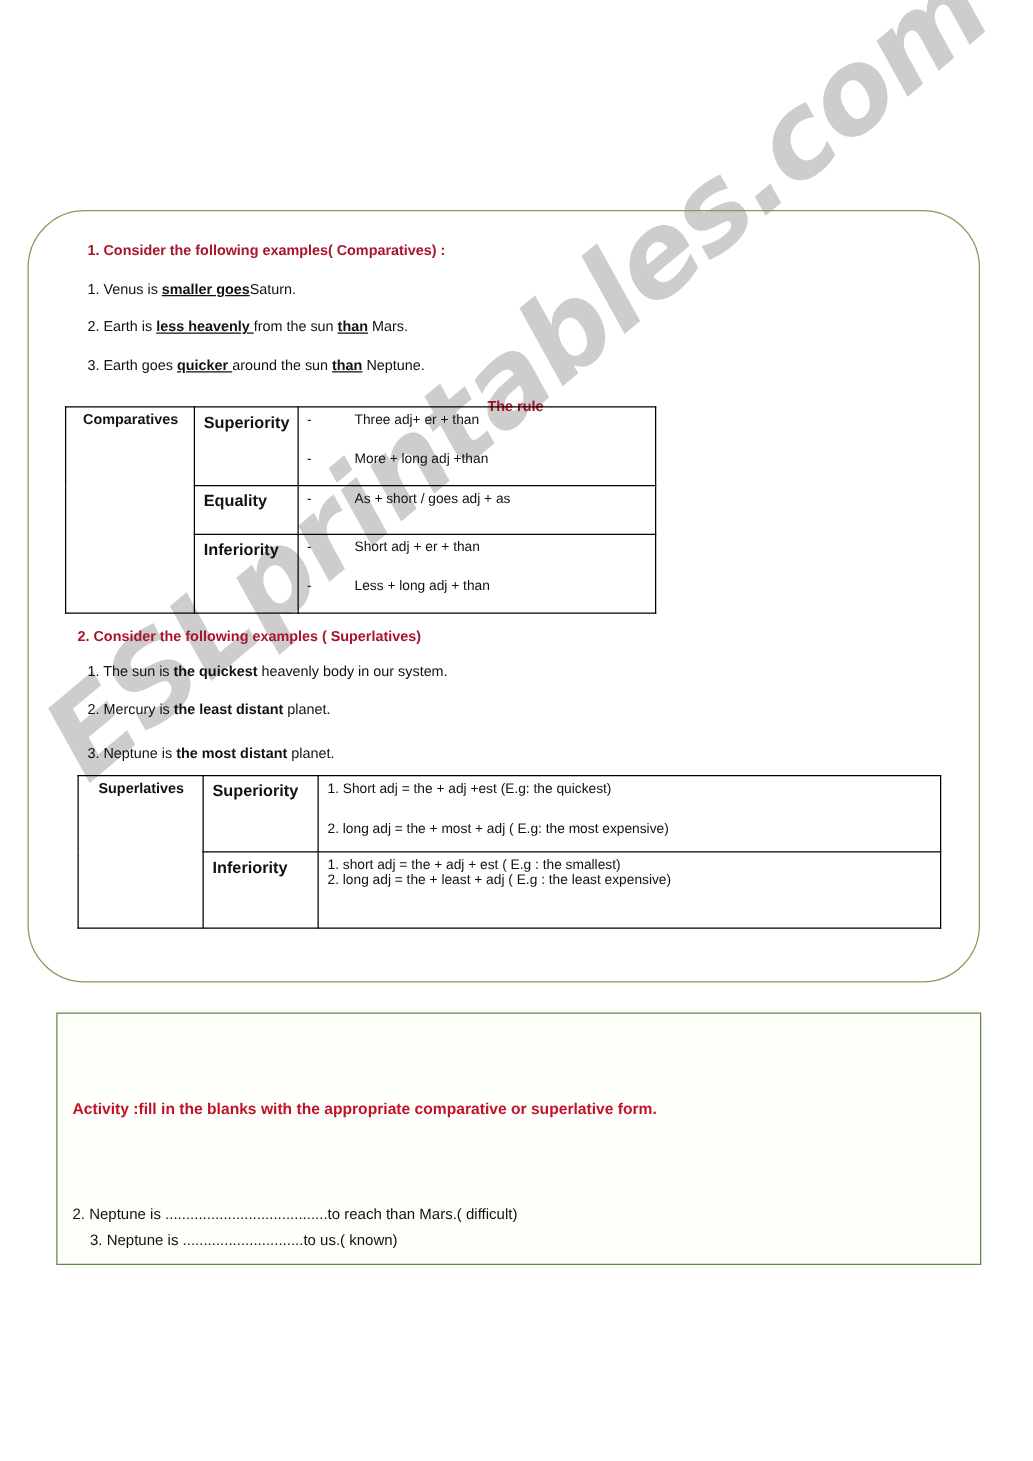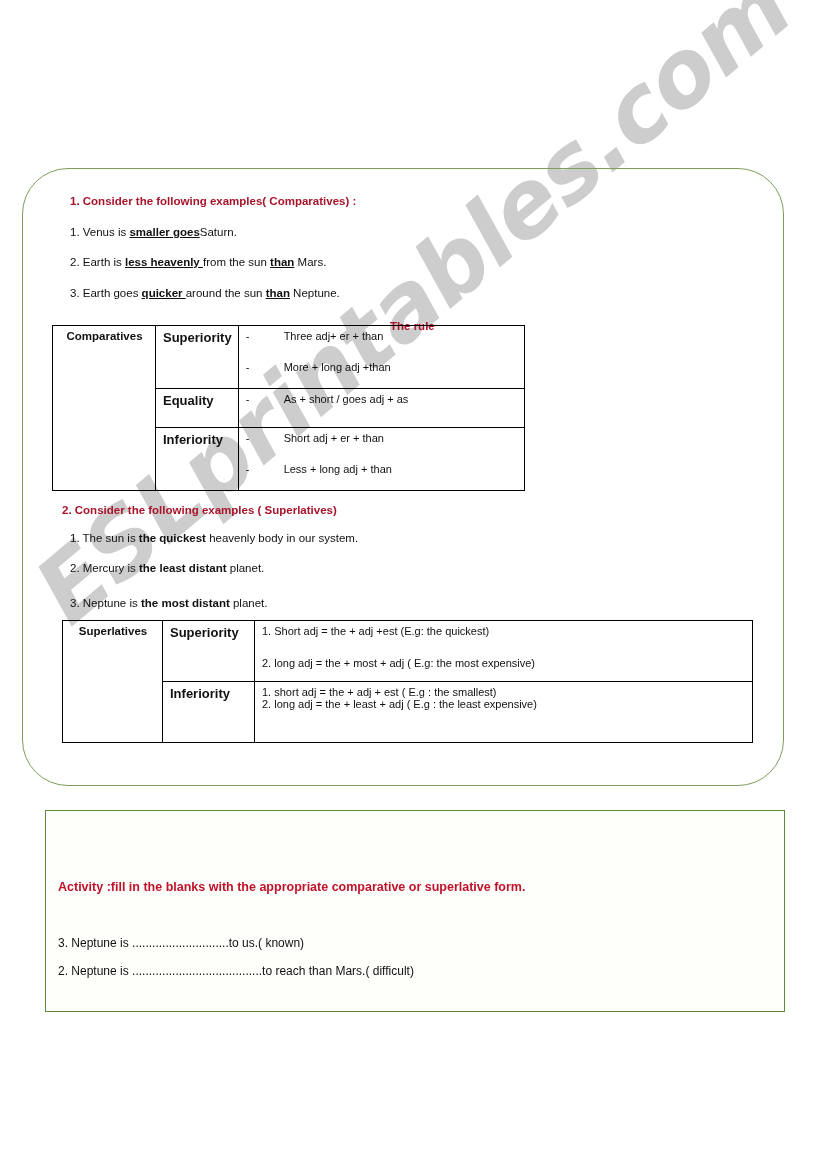--- a/index.html
+++ b/index.html
@@ -298,15 +298,15 @@
         </td>
       </tr>
     </tbody>
       </table>
 
   </div>
 
   <div class="activity-box"></div>
   <div class="activity-title">Activity :fill in the blanks with the appropriate comparative or superlative form.</div>
   <div class="activity-item" style="top:916px;margin-top:48px;">2. Neptune is .......................................to reach than Mars.( difficult)</div>
-  <div class="activity-item" style="top:936px;">3. Neptune is .............................to us.( known)</div>
+  <div class="activity-item" style="top:985px;margin-left:14px;">3. Neptune is .............................to us.( known)</div>
 
 </div>
 
 </body></html>

